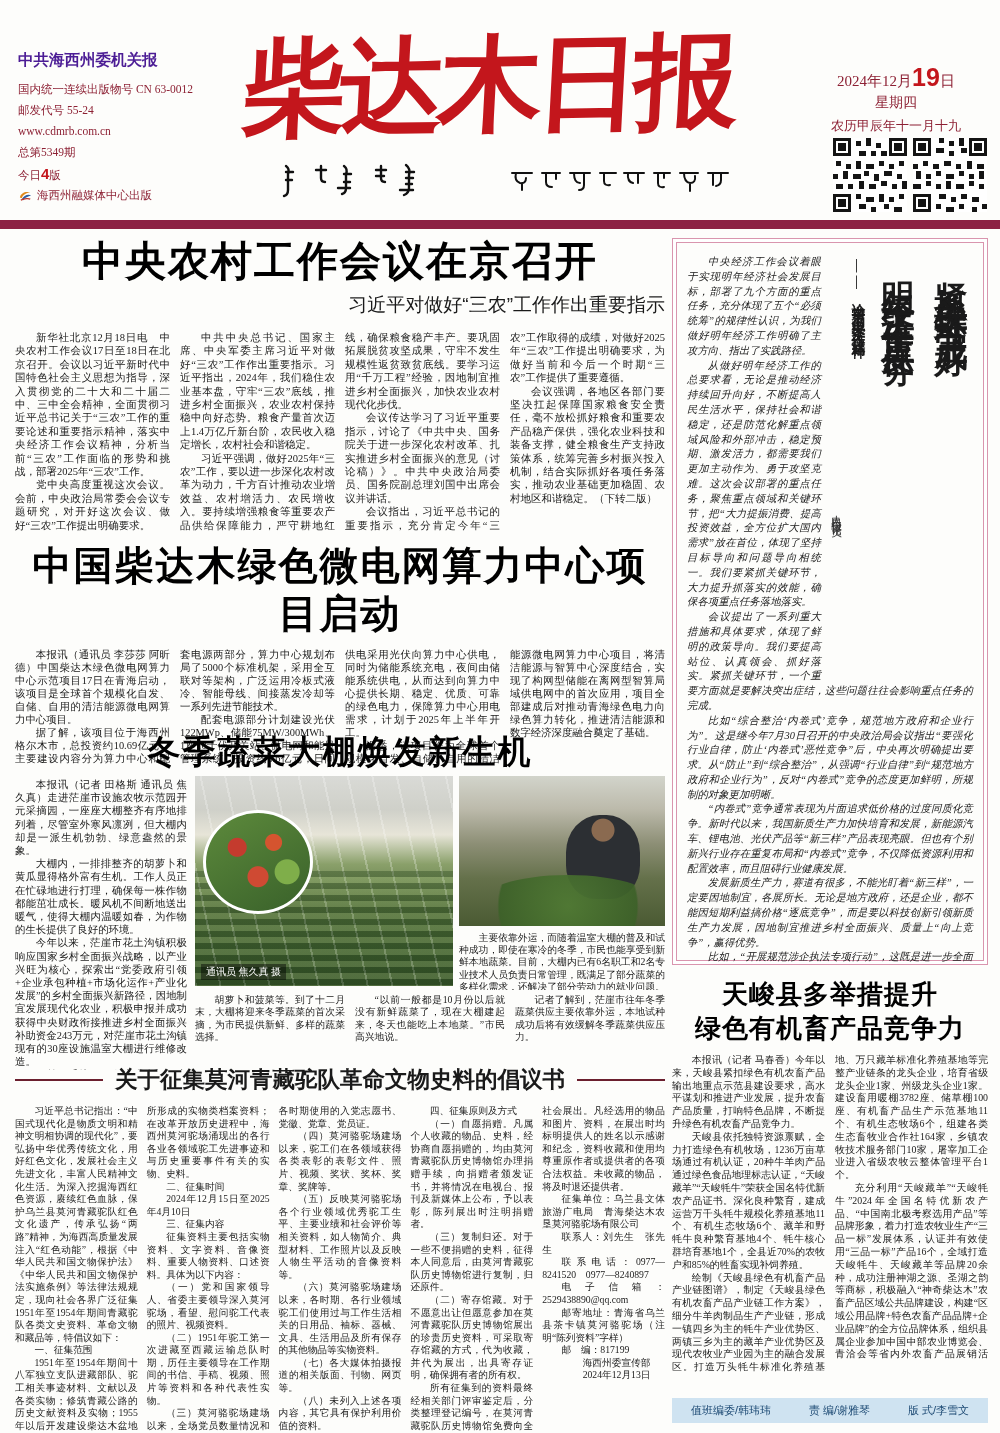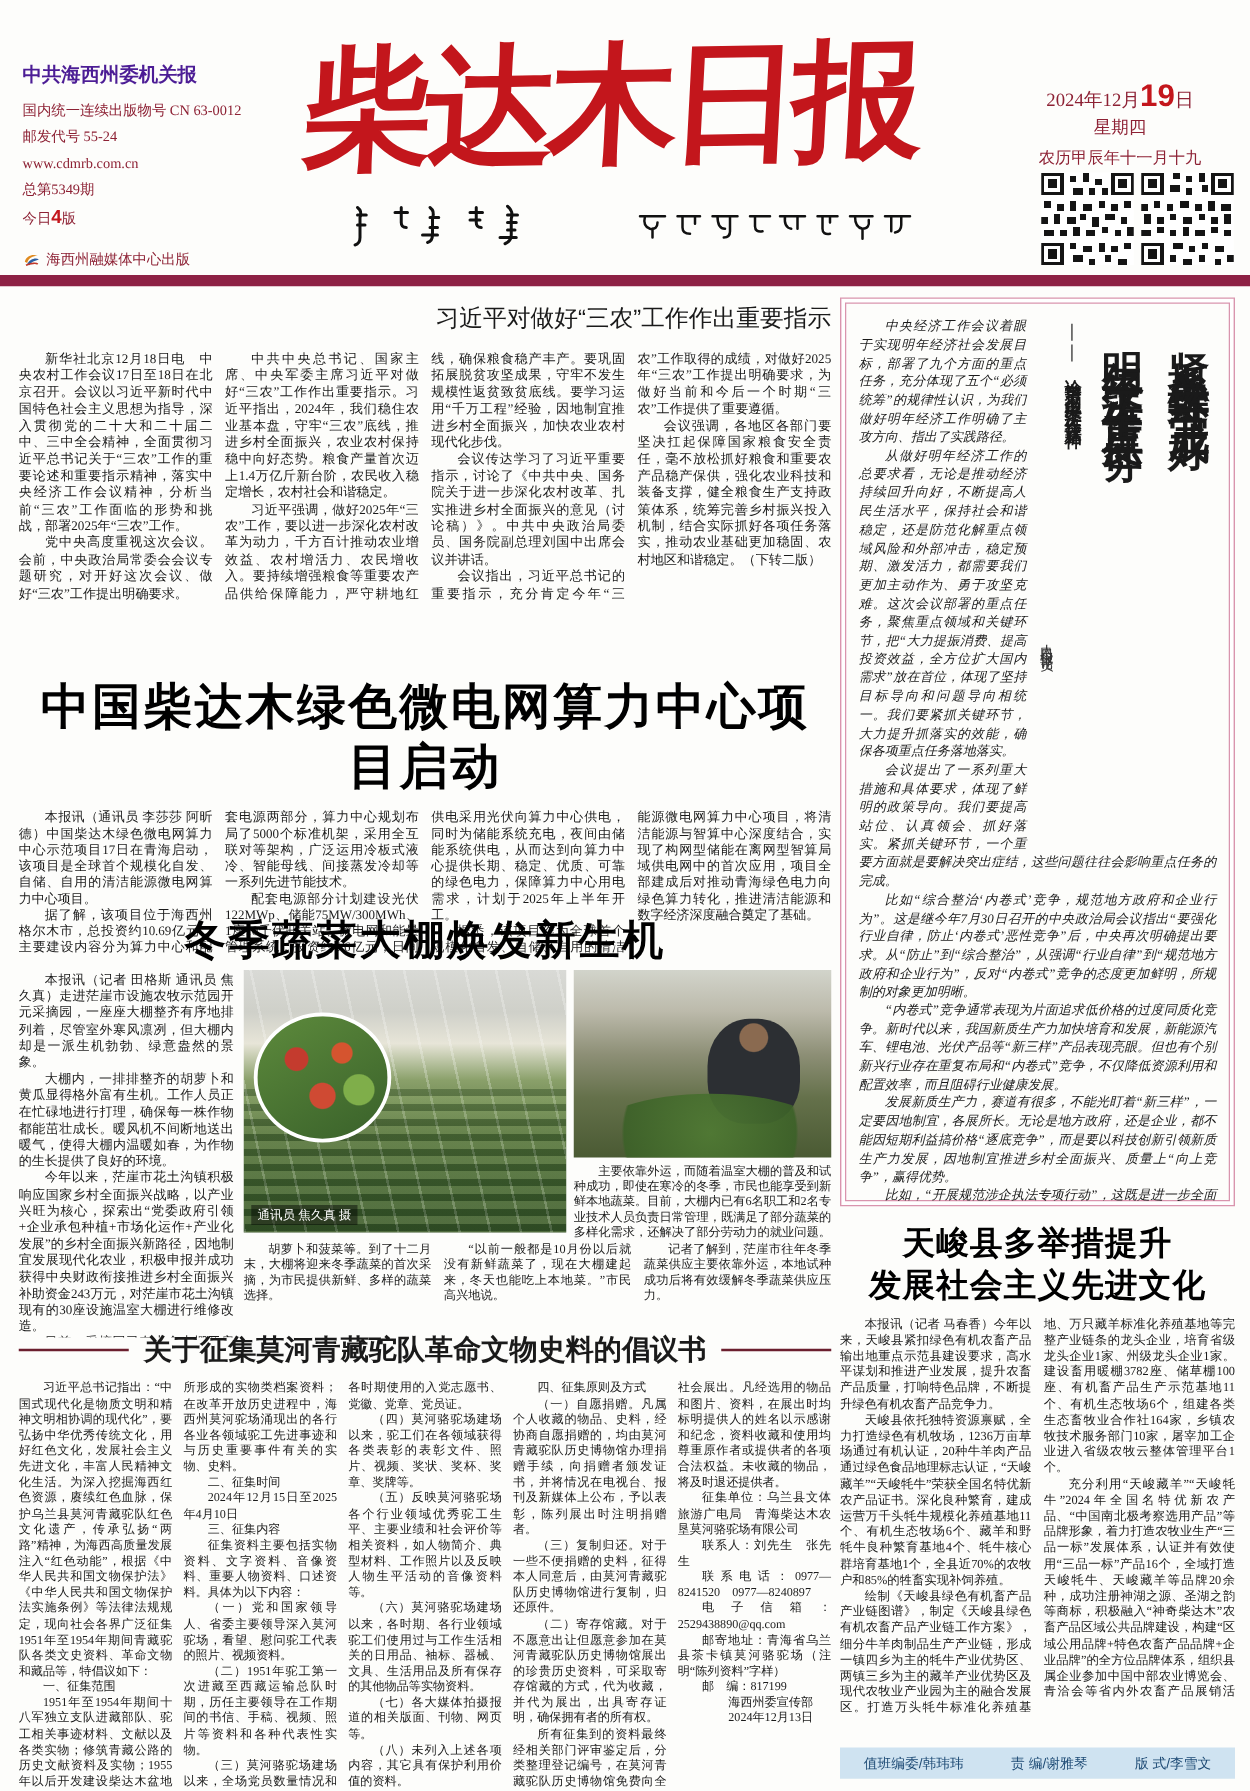--- a/index.html
+++ b/index.html
@@ -4,21 +4,21 @@
 <style>
   html,body{margin:0;padding:0;}
   body{background:#e9e9e6;}
   .page{position:relative;width:1000px;height:1433px;margin:0 auto;background:#fdfdfb;
         font-family:"Liberation Serif",serif;color:#1a1a1a;overflow:hidden;}
   
   .hd-left{position:absolute;left:18px;top:50px;width:220px;}
   .hd-agency{font-family:"Liberation Sans",sans-serif;font-weight:900;color:#4c1d95;font-size:15.5px;margin-bottom:8px;}
   .hd-line{color:#8d2134;font-size:11.5px;line-height:21px;}
   .hd-pages b{color:#c3161c;font-size:15px;font-family:"Liberation Sans",sans-serif;}
-  .hd-pub{display:flex;align-items:center;gap:4px;color:#8d2134;font-size:11.5px;margin-top:14px;}
+  .hd-pub{display:flex;align-items:center;gap:4px;color:#8d2134;font-size:11.5px;margin-top:2px;}
   .masthead-title{position:absolute;left:242px;top:20px;width:520px;height:142px;
       font-family:"Liberation Serif",serif;font-weight:900;color:#c3161c;font-size:104px;
       line-height:130px;letter-spacing:-6px;white-space:nowrap;transform:skewX(-4deg) rotate(-1deg);}
   .scripts{position:absolute;left:278px;top:162px;display:flex;gap:40px;align-items:center;}
   .hd-right{position:absolute;right:14px;top:66px;width:180px;text-align:center;color:#8d2134;}
   .hd-date{font-size:15px;line-height:22px;}
   .hd-date b{color:#c3161c;font-size:25px;font-family:"Liberation Sans",sans-serif;}
   .hd-week{font-size:14px;line-height:22px;}
   .hd-lunar{font-size:13px;line-height:24px;}
   .qr{position:absolute;top:138px;width:74px;height:74px;background:#fff;}
@@ -246,20 +246,21 @@
         <rect x="13" y="27" width="3" height="2"></rect>
         <rect x="18" y="26" width="2" height="2"></rect>
         <rect x="23" y="27" width="2" height="2"></rect>
         <rect x="27" y="26" width="2" height="2"></rect>
     </svg>
   </div>
 
   <div class="redbar"></div>
 
   <div id="art-rural">
+    <div class="h1">中央农村工作会议在京召开</div>
     <div class="sub">习近平对做好“三农”工作作出重要指示</div>
     <div class="cols">
         <p>新华社北京12月18日电　中央农村工作会议17日至18日在北京召开。会议以习近平新时代中国特色社会主义思想为指导，深入贯彻党的二十大和二十届二中、三中全会精神，全面贯彻习近平总书记关于“三农”工作的重要论述和重要指示精神，落实中央经济工作会议精神，分析当前“三农”工作面临的形势和挑战，部署2025年“三农”工作。</p>
         <p>党中央高度重视这次会议。会前，中央政治局常委会会议专题研究，对开好这次会议、做好“三农”工作提出明确要求。</p>
         <p>中共中央总书记、国家主席、中央军委主席习近平对做好“三农”工作作出重要指示。习近平指出，2024年，我们稳住农业基本盘，守牢“三农”底线，推进乡村全面振兴，农业农村保持稳中向好态势。粮食产量首次迈上1.4万亿斤新台阶，农民收入稳定增长，农村社会和谐稳定。</p>
         <p>习近平强调，做好2025年“三农”工作，要以进一步深化农村改革为动力，千方百计推动农业增效益、农村增活力、农民增收入。要持续增强粮食等重要农产品供给保障能力，严守耕地红线，确保粮食稳产丰产。要巩固拓展脱贫攻坚成果，守牢不发生规模性返贫致贫底线。要学习运用“千万工程”经验，因地制宜推进乡村全面振兴，加快农业农村现代化步伐。</p>
         <p>会议传达学习了习近平重要指示，讨论了《中共中央、国务院关于进一步深化农村改革、扎实推进乡村全面振兴的意见（讨论稿）》。中共中央政治局委员、国务院副总理刘国中出席会议并讲话。</p>
         <p>会议指出，习近平总书记的重要指示，充分肯定今年“三农”工作取得的成绩，对做好2025年“三农”工作提出明确要求，为做好当前和今后一个时期“三农”工作提供了重要遵循。</p>
         <p>会议强调，各地区各部门要坚决扛起保障国家粮食安全责任，毫不放松抓好粮食和重要农产品稳产保供，强化农业科技和装备支撑，健全粮食生产支持政策体系，统筹完善乡村振兴投入机制，结合实际抓好各项任务落实，推动农业基础更加稳固、农村地区和谐稳定。（下转二版）</p>
       </div>
@@ -311,21 +312,21 @@
         <p>会议提出了一系列重大措施和具体要求，体现了鲜明的政策导向。我们要提高站位、认真领会、抓好落实。紧抓关键环节，一个重要方面就是要解决突出症结，这些问题往往会影响重点任务的完成。</p>
         <p>比如“综合整治‘内卷式’竞争，规范地方政府和企业行为”。这是继今年7月30日召开的中央政治局会议指出“要强化行业自律，防止‘内卷式’恶性竞争”后，中央再次明确提出要求。从“防止”到“综合整治”，从强调“行业自律”到“规范地方政府和企业行为”，反对“内卷式”竞争的态度更加鲜明，所规制的对象更加明晰。</p>
         <p>“内卷式”竞争通常表现为片面追求低价格的过度同质化竞争。新时代以来，我国新质生产力加快培育和发展，新能源汽车、锂电池、光伏产品等“新三样”产品表现亮眼。但也有个别新兴行业存在重复布局和“内卷式”竞争，不仅降低资源利用和配置效率，而且阻碍行业健康发展。</p>
         <p>发展新质生产力，赛道有很多，不能光盯着“新三样”，一定要因地制宜，各展所长。无论是地方政府，还是企业，都不能因短期利益搞价格“逐底竞争”，而是要以科技创新引领新质生产力发展，因地制宜推进乡村全面振兴、质量上“向上竞争”，赢得优势。</p>
         <p>比如，“开展规范涉企执法专项行动”，这既是进一步全面深化改革的重要任务，也是促进经济平稳健康发展的重大举措。</p>
       </div>
   </div>
 
   <div id="tianjun">
     <div class="h1">天峻县多举措提升</div>
-    <div class="h1">发展社会主义先进文化</div>
+    <div class="h1">绿色有机畜产品竞争力</div>
     <div class="cols">
         <p>本报讯（记者 马春香）今年以来，天峻县紧扣绿色有机农畜产品输出地重点示范县建设要求，高水平谋划和推进产业发展，提升农畜产品质量，打响特色品牌，不断提升绿色有机农畜产品竞争力。</p>
         <p>天峻县依托独特资源禀赋，全力打造绿色有机牧场，1236万亩草场通过有机认证，20种牛羊肉产品通过绿色食品地理标志认证，“天峻藏羊”“天峻牦牛”荣获全国名特优新农产品证书。深化良种繁育，建成运营万千头牦牛规模化养殖基地11个、有机生态牧场6个、藏羊和野牦牛良种繁育基地4个、牦牛核心群培育基地1个，全县近70%的农牧户和85%的牲畜实现补饲养殖。</p>
         <p>绘制《天峻县绿色有机畜产品产业链图谱》，制定《天峻县绿色有机农畜产品产业链工作方案》，细分牛羊肉制品生产产业链，形成一镇四乡为主的牦牛产业优势区、两镇三乡为主的藏羊产业优势区及现代农牧业产业园为主的融合发展区。打造万头牦牛标准化养殖基地、万只藏羊标准化养殖基地等完整产业链条的龙头企业，培育省级龙头企业1家、州级龙头企业1家。建设畜用暖棚3782座、储草棚100座、有机畜产品生产示范基地11个、有机生态牧场6个，组建各类生态畜牧业合作社164家，乡镇农牧技术服务部门10家，屠宰加工企业进入省级农牧云整体管理平台1个。</p>
         <p>充分利用“天峻藏羊”“天峻牦牛”2024年全国名特优新农产品、“中国南北极考察选用产品”等品牌形象，着力打造农牧业生产“三品一标”发展体系，认证并有效使用“三品一标”产品16个，全域打造天峻牦牛、天峻藏羊等品牌20余种，成功注册神湖之源、圣湖之韵等商标，积极融入“神奇柴达木”农畜产品区域公共品牌建设，构建“区域公用品牌+特色农畜产品品牌+企业品牌”的全方位品牌体系，组织县属企业参加中国中部农业博览会、青洽会等省内外农畜产品展销活动，不断提高天峻农畜产品知名度。</p>
       </div>
   </div>
 
   <div id="proposal">
     <div class="prop-head">

